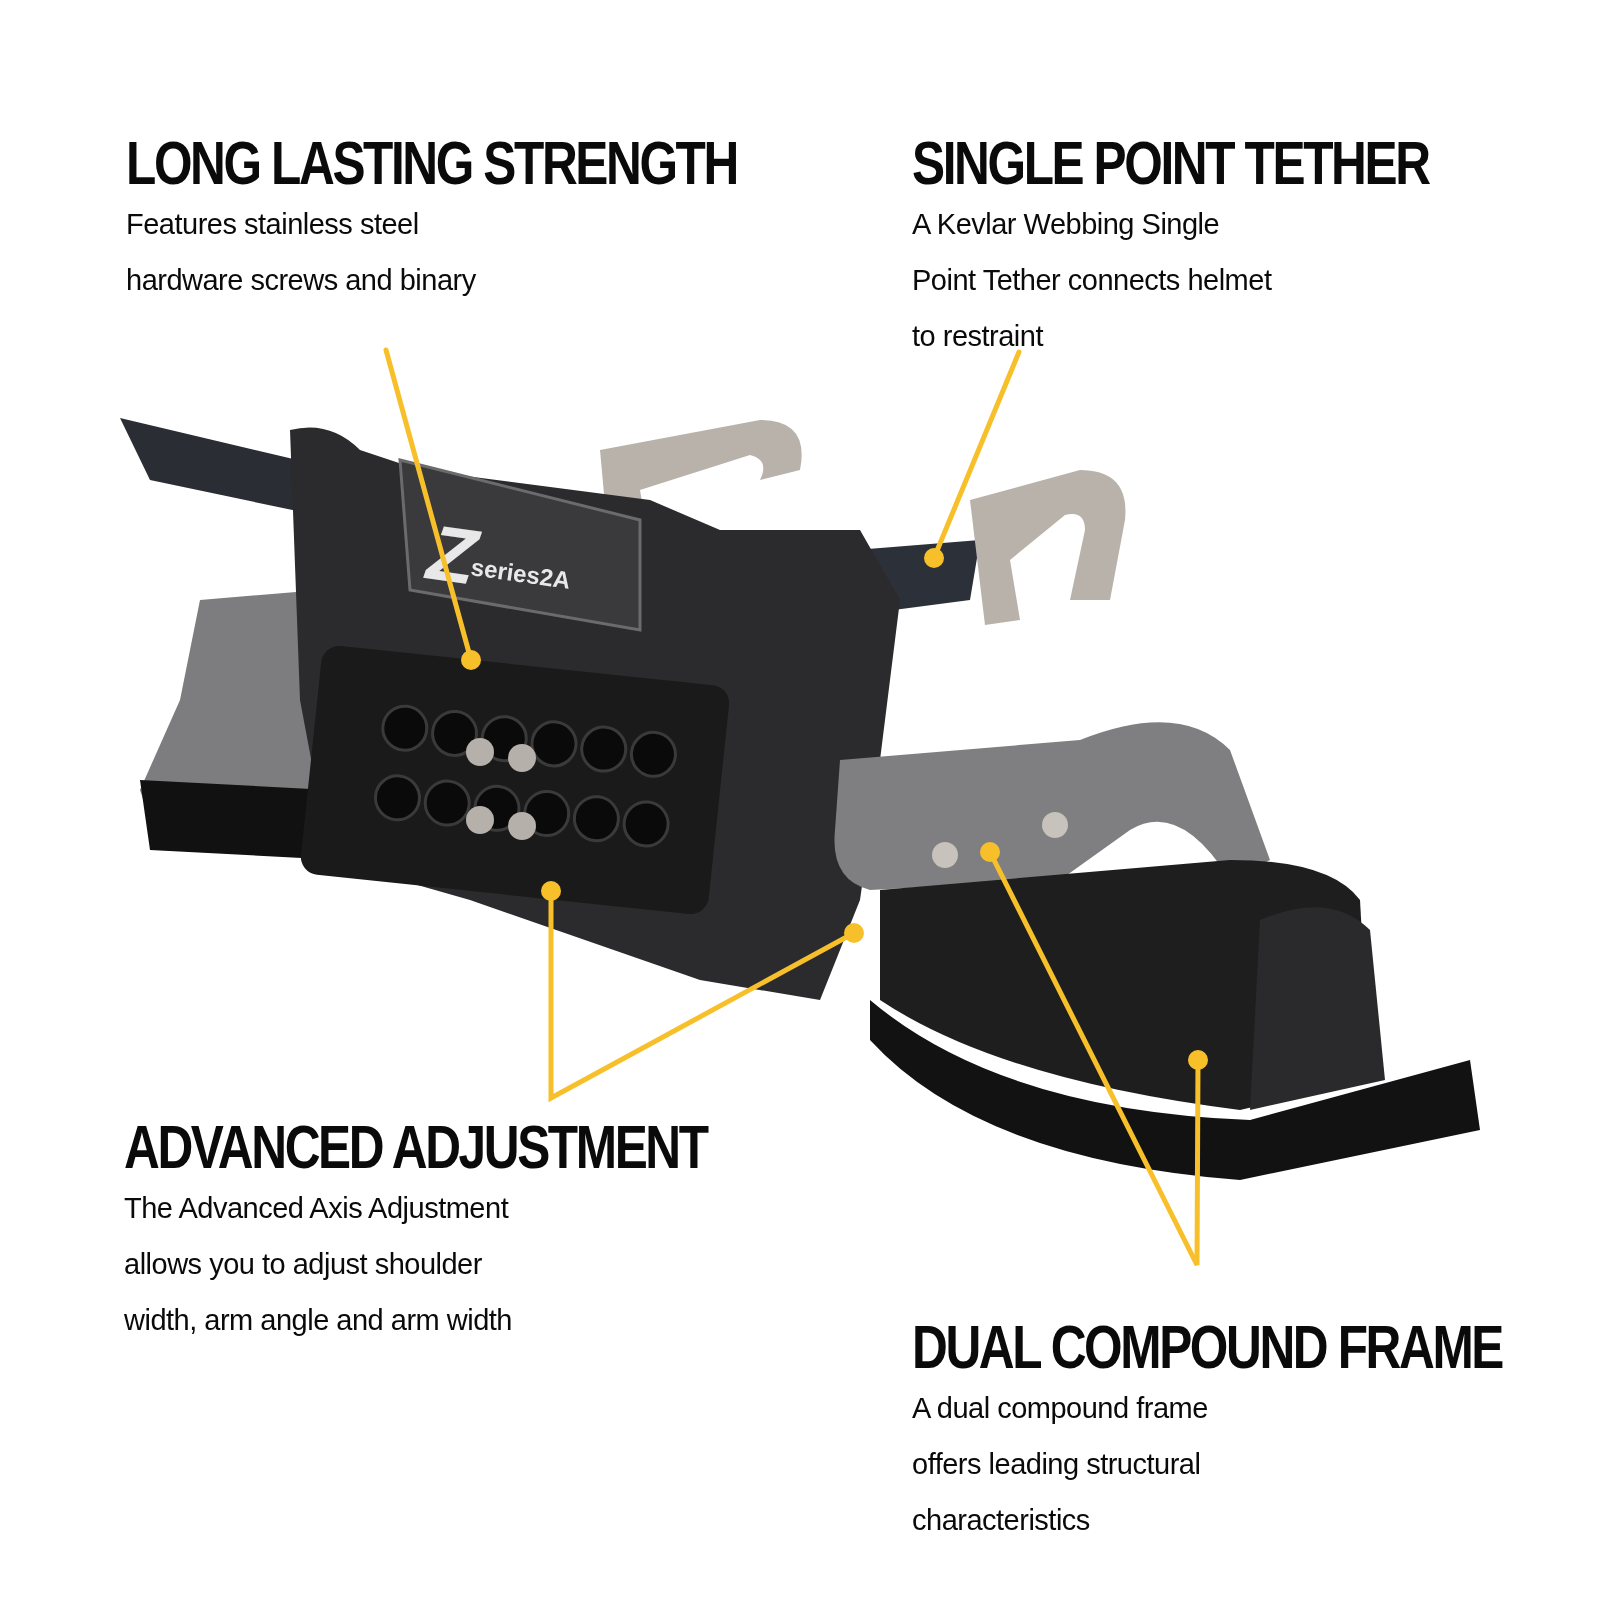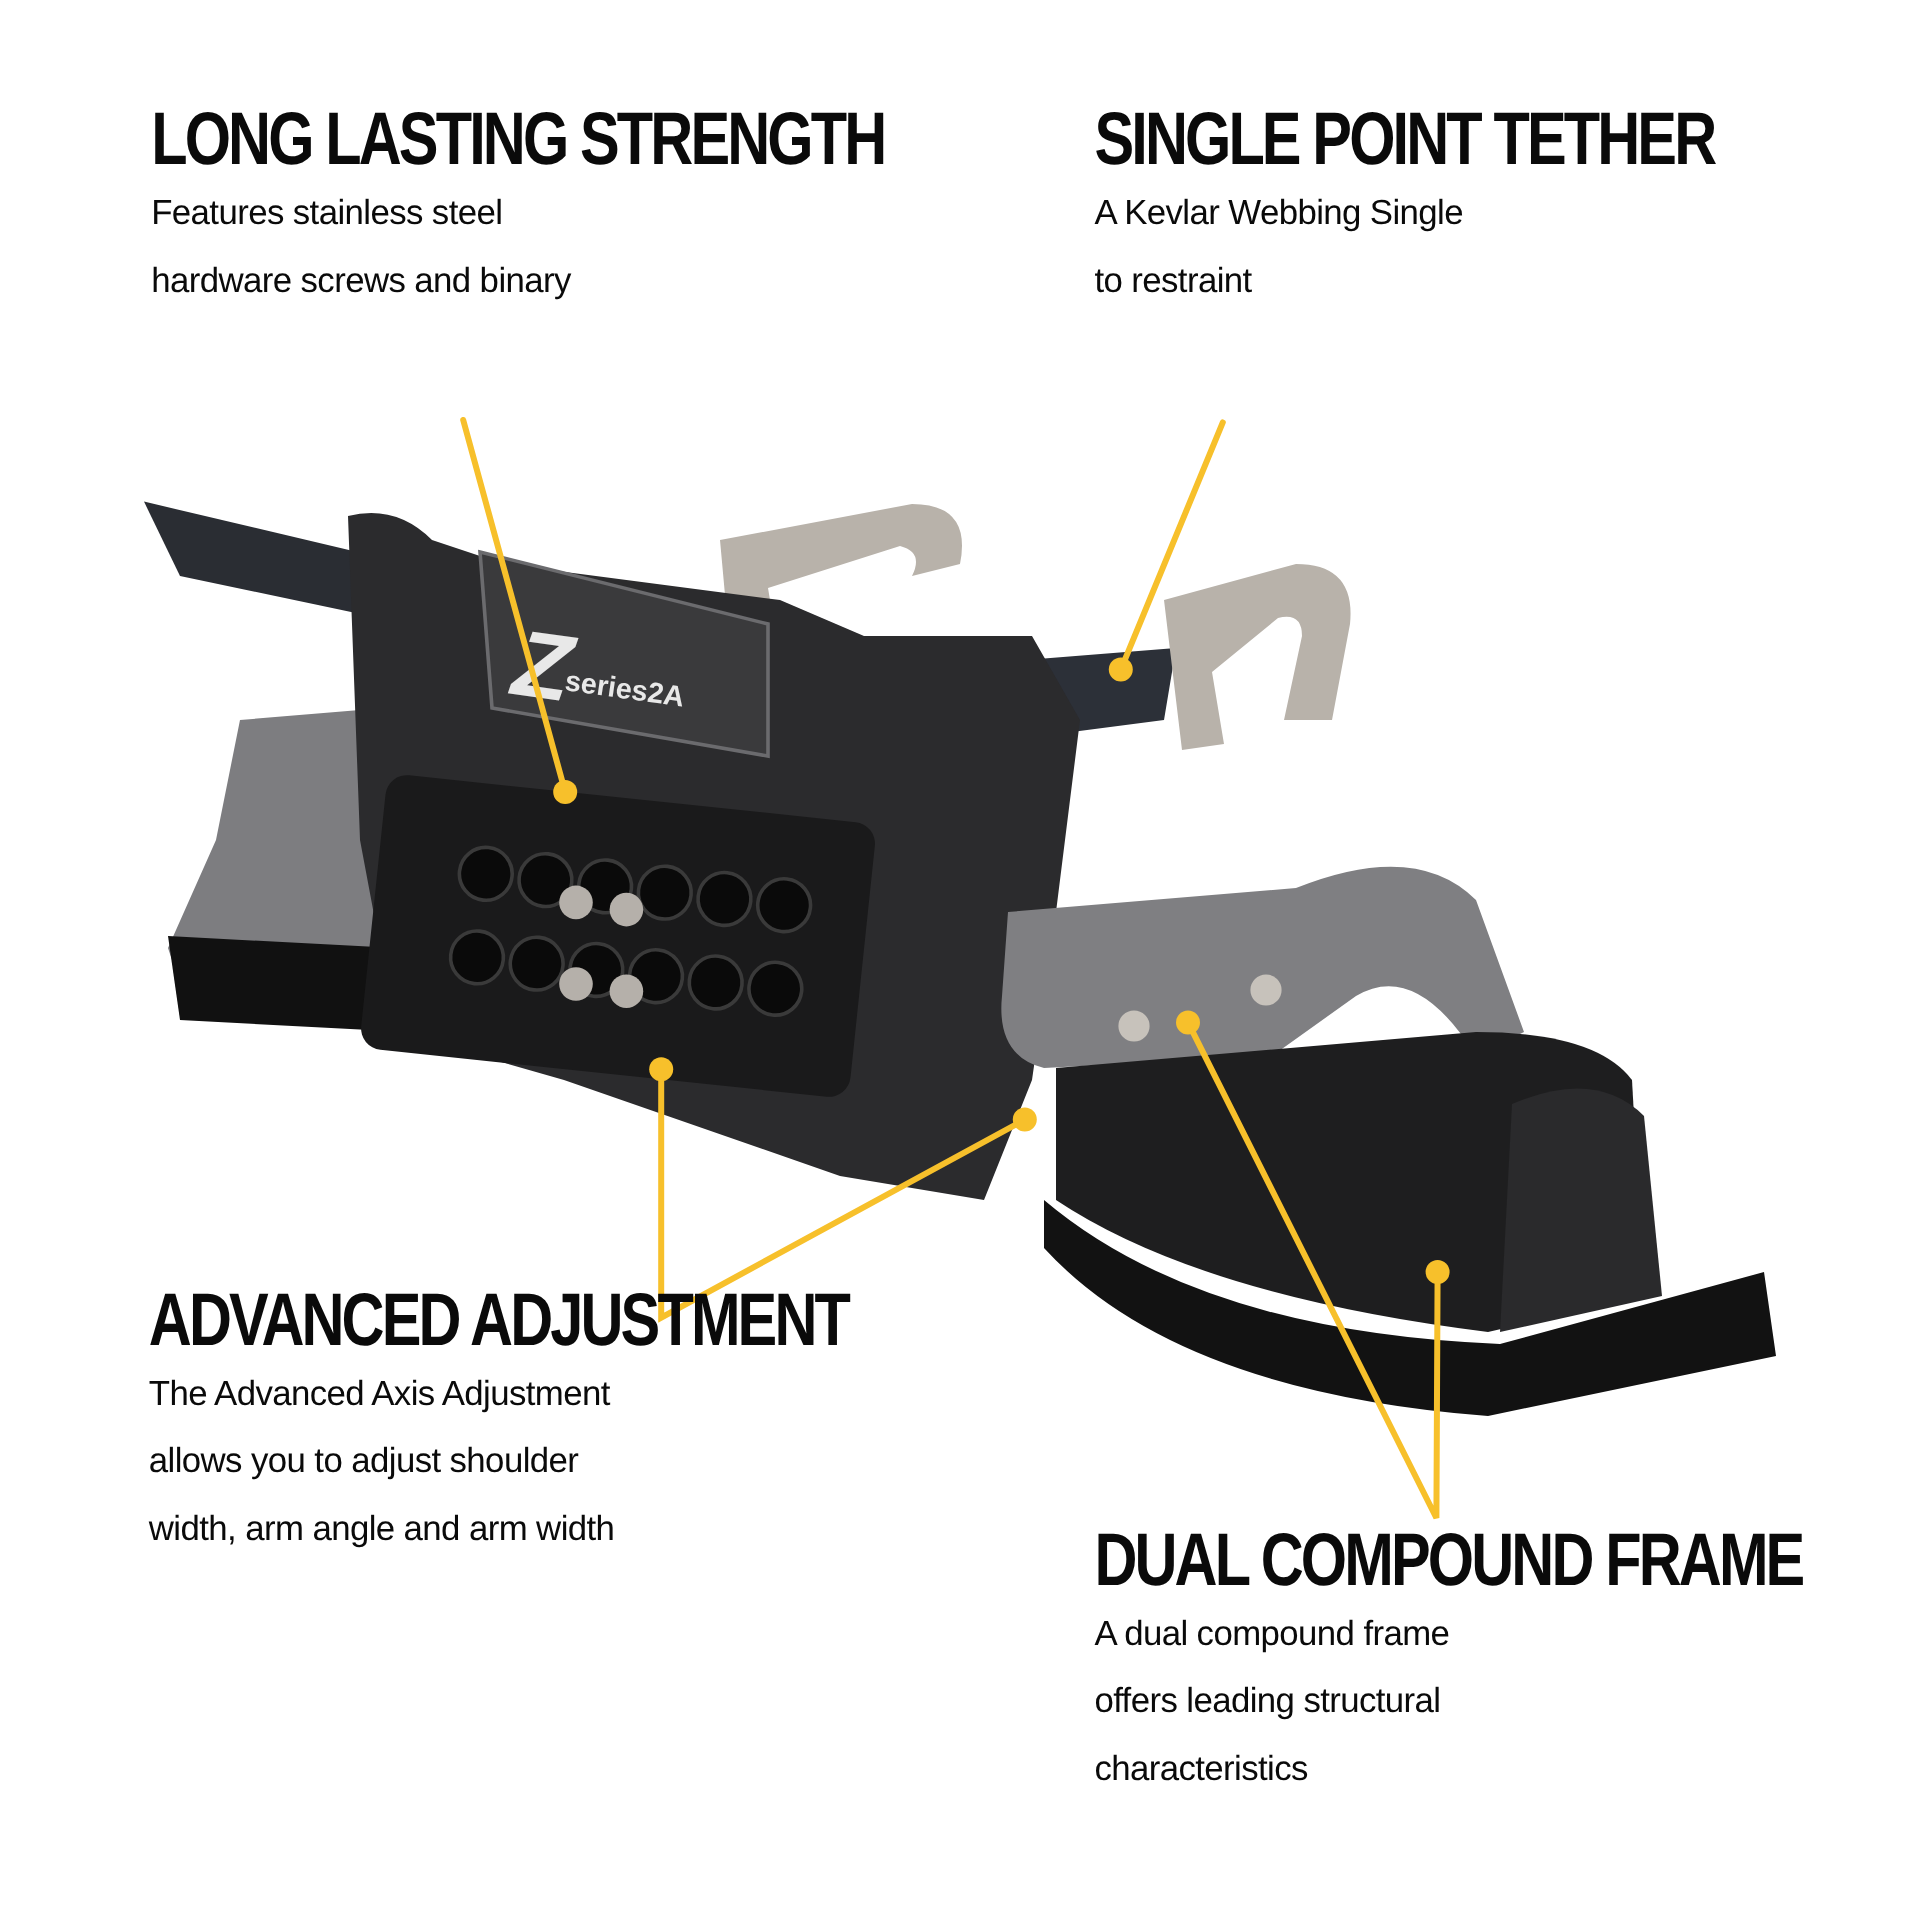--- a/index.html
+++ b/index.html
@@ -1,17 +1,17 @@
 <!DOCTYPE html>
 <html><head>
 <meta charset="utf-8">
 <style>
   html, body { margin:0; padding:0; background:#ffffff; }
   body { width:1600px; height:1600px; position:relative; overflow:hidden; font-family:"Liberation Sans", sans-serif; color:#0a0a0a; }
-  .feature { position:absolute; }
+  .feature { position:absolute;margin-top:46px; }
   .feature h2 {
     margin:0; font-family:"Liberation Sans", sans-serif; font-weight:700;
     font-size:62px; line-height:66px; letter-spacing:-3px; text-transform:uppercase;
     transform:scaleX(0.80); transform-origin:left top; white-space:nowrap; color:#0a0a0a;
   }
   .feature p { margin:0; font-family:"Liberation Sans", sans-serif; font-weight:400; font-size:29px; line-height:56px; letter-spacing:-0.5px; color:#0a0a0a; }
   .feature p span { display:block; white-space:nowrap; }
   #f1 { left:126px; top:84px; }
   #f2 { left:912px; top:84px; }
   #f3 { left:124px; top:1068px; }
@@ -91,20 +91,21 @@
   <p>
     <span>Features stainless steel</span>
     <span>hardware screws and binary</span>
   </p>
 </div>
 
 <div class="feature" id="f2">
   <h2>SINGLE POINT TETHER</h2>
   <p>
     <span>A Kevlar Webbing Single</span>
+    <span>Point Tether connects helmet</span>
     <span>to restraint</span>
   </p>
 </div>
 
 <div class="feature" id="f3">
   <h2>ADVANCED ADJUSTMENT</h2>
   <p>
     <span>The Advanced Axis Adjustment</span>
     <span>allows you to adjust shoulder</span>
     <span>width, arm angle and arm width</span>

